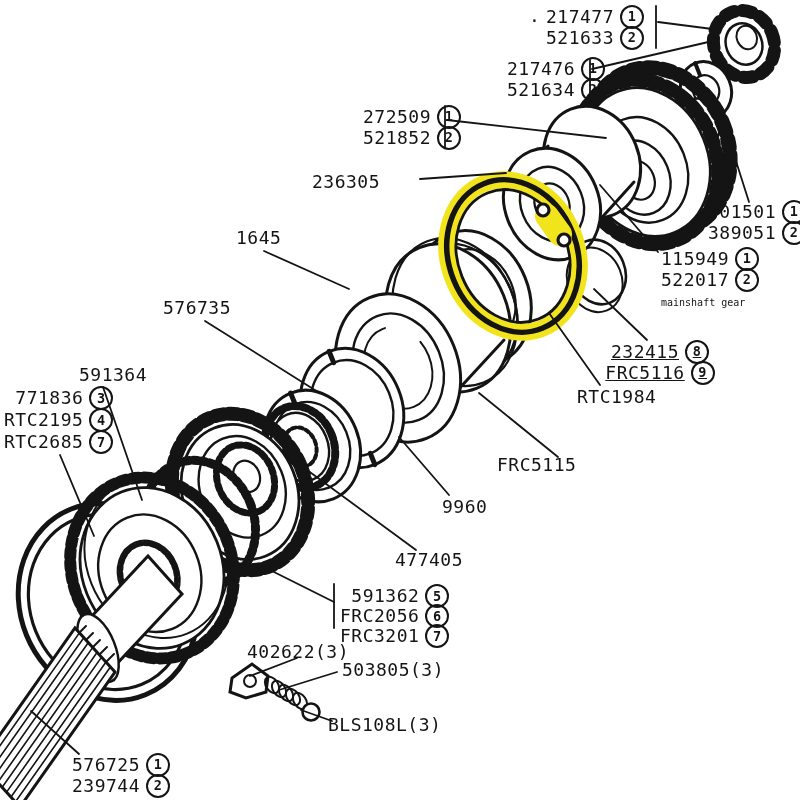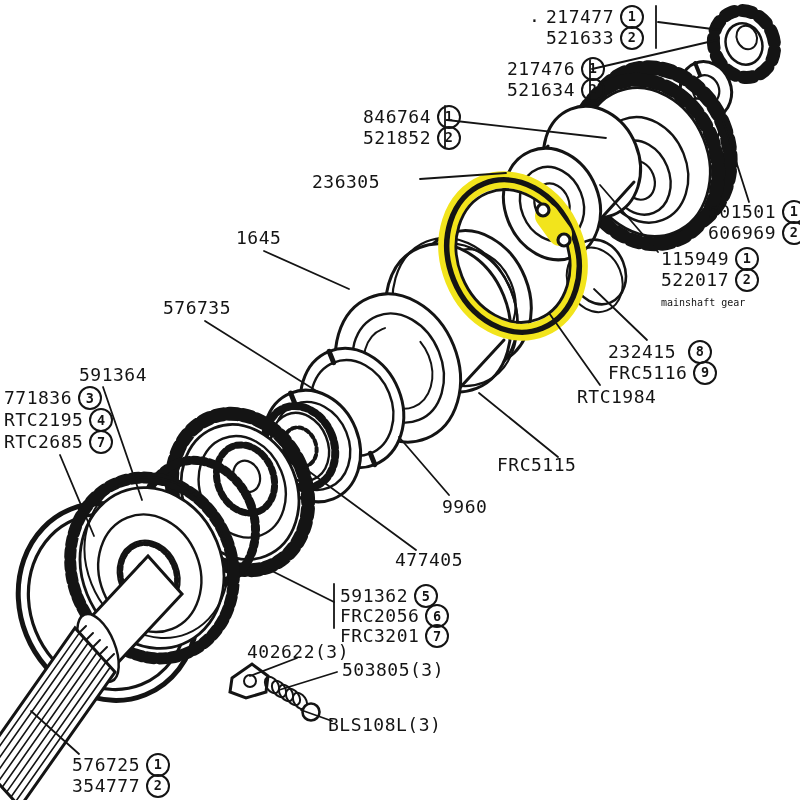--- a/index.html
+++ b/index.html
@@ -1,21 +1,21 @@
 <!DOCTYPE html>
 <html><head>
 <meta charset="utf-8">
 <style>
   html,body{margin:0;padding:0;background:#ffffff;}
   #stage{position:relative;width:800px;height:800px;background:#ffffff;overflow:hidden;
          font-family:"DejaVu Sans Mono","Liberation Mono",monospace;color:#141414;}
   #art{position:absolute;left:0;top:0;}
   .lbl{position:absolute;white-space:nowrap;font-size:18px;letter-spacing:.5px;line-height:21px;}
-  .row{display:flex;align-items:center;height:21px;}
-  .ra .row{justify-content:space-between;}
+  .row{display:flex;align-items:center;height:21px;justify-content:flex-end;}
+  .ra .row{justify-content:center;text-decoration:underline;}
   .cnum{display:inline-flex;align-items:center;justify-content:center;
         width:20px;height:20px;border:2.2px solid #141414;border-radius:50%;
         font-size:13.5px;font-weight:bold;margin-left:6px;flex:0 0 auto;}
   .cap{font-size:10px;letter-spacing:0;margin-top:2px;}
   .dot{position:absolute;font-size:18px;}
 </style>
 </head>
 <body>
 
 <div id="stage">
@@ -238,21 +238,21 @@
         <span class="cnum">1</span>
       </div>
   <div class="row">
         <span>521634</span>
         <span class="cnum">2</span>
       </div>
 </div>
 
 <div class="lbl" style="left:363px;top:106px">
   <div class="row">
-        <span>846764</span>
+        <span>272509</span>
         <span class="cnum">1</span>
       </div>
   <div class="row">
         <span>521852</span>
         <span class="cnum">2</span>
       </div>
 </div>
 
 <div class="lbl" style="left:312px;top:171px">
   <div class="row">
@@ -292,21 +292,21 @@
         <span class="cnum">7</span>
       </div>
 </div>
 
 <div class="lbl" style="left:708px;top:201px">
   <div class="row">
         <span>501501</span>
         <span class="cnum">1</span>
       </div>
   <div class="row">
-        <span>606969</span>
+        <span>389051</span>
         <span class="cnum">2</span>
       </div>
 </div>
 
 <div class="lbl" style="left:661px;top:248px">
   <div class="row">
         <span>115949</span>
         <span class="cnum">1</span>
       </div>
   <div class="row">
@@ -383,18 +383,18 @@
         <span>BLS108L(3)</span>
       </div>
 </div>
 
 <div class="lbl" style="left:72px;top:754px">
   <div class="row">
         <span>576725</span>
         <span class="cnum">1</span>
       </div>
   <div class="row">
-        <span>354777</span>
+        <span>239744</span>
         <span class="cnum">2</span>
       </div>
 </div>
 
 </div>
 
 </body></html>

